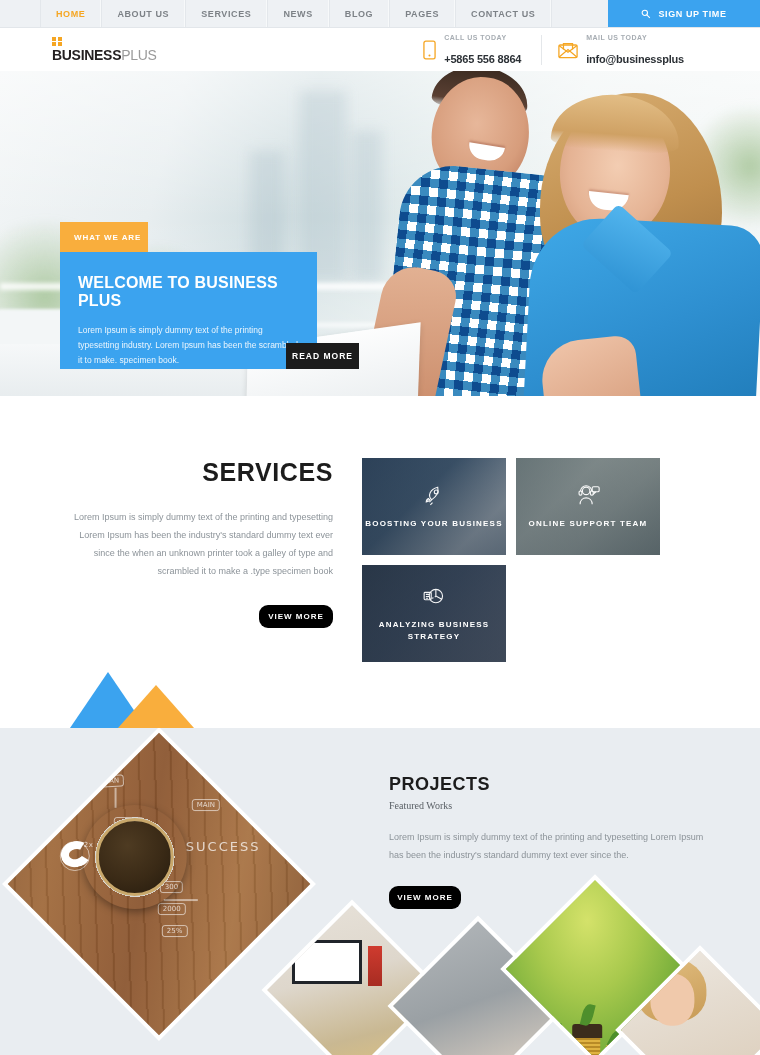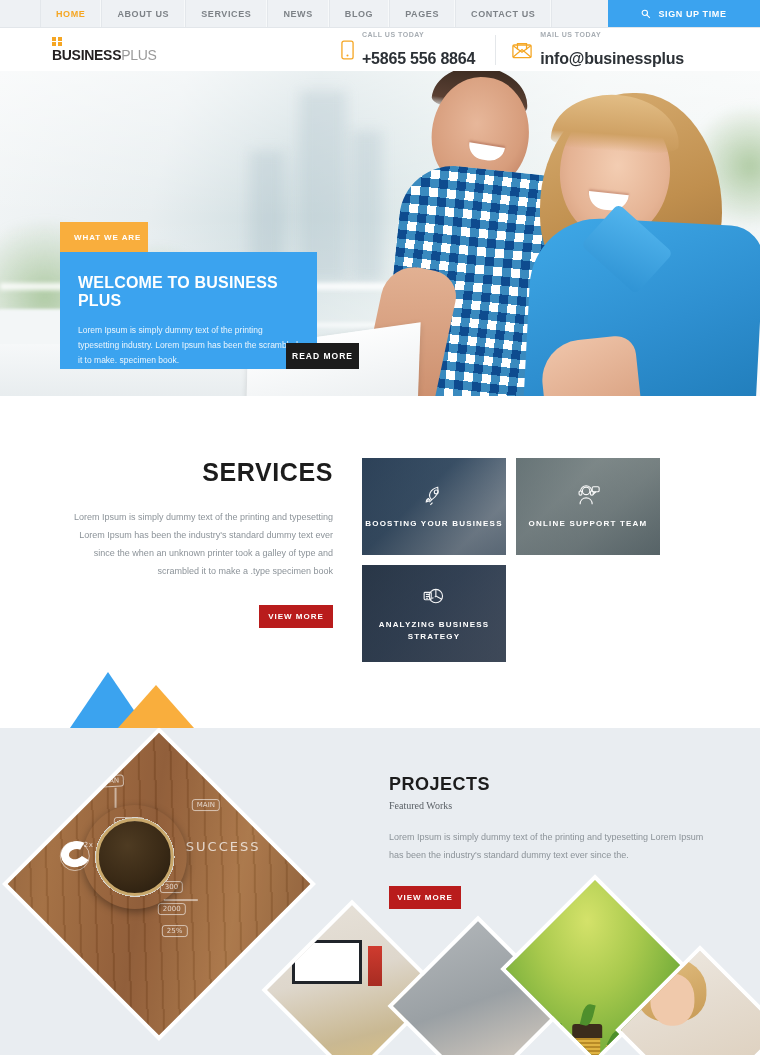--- a/index.html
+++ b/index.html
@@ -69,21 +69,21 @@
   .contacts { margin-left: auto; display: flex; align-items: center; }
   .contact {
     display: flex; align-items: center; gap: 8px;
     padding: 0 16px;
     height: 30px;
   }
   .contact + .contact { border-left: 1px solid #e4e7ea; margin-left: 4px; }
   .contact:last-child { padding-right: 76px; }
   .contact-ico { color: #f5a623; display: flex; align-items: center; }
   .contact-label { font-size: 7px; color: #a7adb3; letter-spacing: 0.5px; font-weight: bold; text-transform: uppercase; }
-  .contact-value { font-size: 16px; color: #2c3136; font-weight: bold; margin-top: 12px; letter-spacing: -0.2px; }
+  .contact-value { font-size: 11px; color: #2c3136; font-weight: bold; margin-top: 12px; letter-spacing: -0.2px; }
   .contact-value.mail { font-weight: bold; }
 
   
   .hero {
     position: relative;
     height: 325px;
     overflow: hidden;
     background: #dfe6ea;
   }
   .hero-photo { position: absolute; inset: 0; }
@@ -242,23 +242,24 @@
   }
   .sec-sub {
     font-family: "Liberation Serif", serif;
     font-size: 11px; font-style: italic; color: #4a4f55; margin-top: 3px;
   }
   .sec-body {
     font-size: 9px; line-height: 2.0; color: #8c9399; margin-top: 21px;
   }
   .btn-dark {
     display: inline-flex; align-items: center; justify-content: center;
-    background: #b91c1c; color: #fff;
+    background: #000000; color: #fff;
     font-size: 8px; font-weight: bold; letter-spacing: 1px;
     cursor: pointer;
+    border-radius: 9px;
   }
   .services-btn { width: 74px; height: 23px; margin-top: 25px; }
 
   .cards {
     display: grid;
     grid-template-columns: 144px 144px;
     grid-template-rows: 97px 97px;
     gap: 10px;
     margin-left: 1px;
   }

